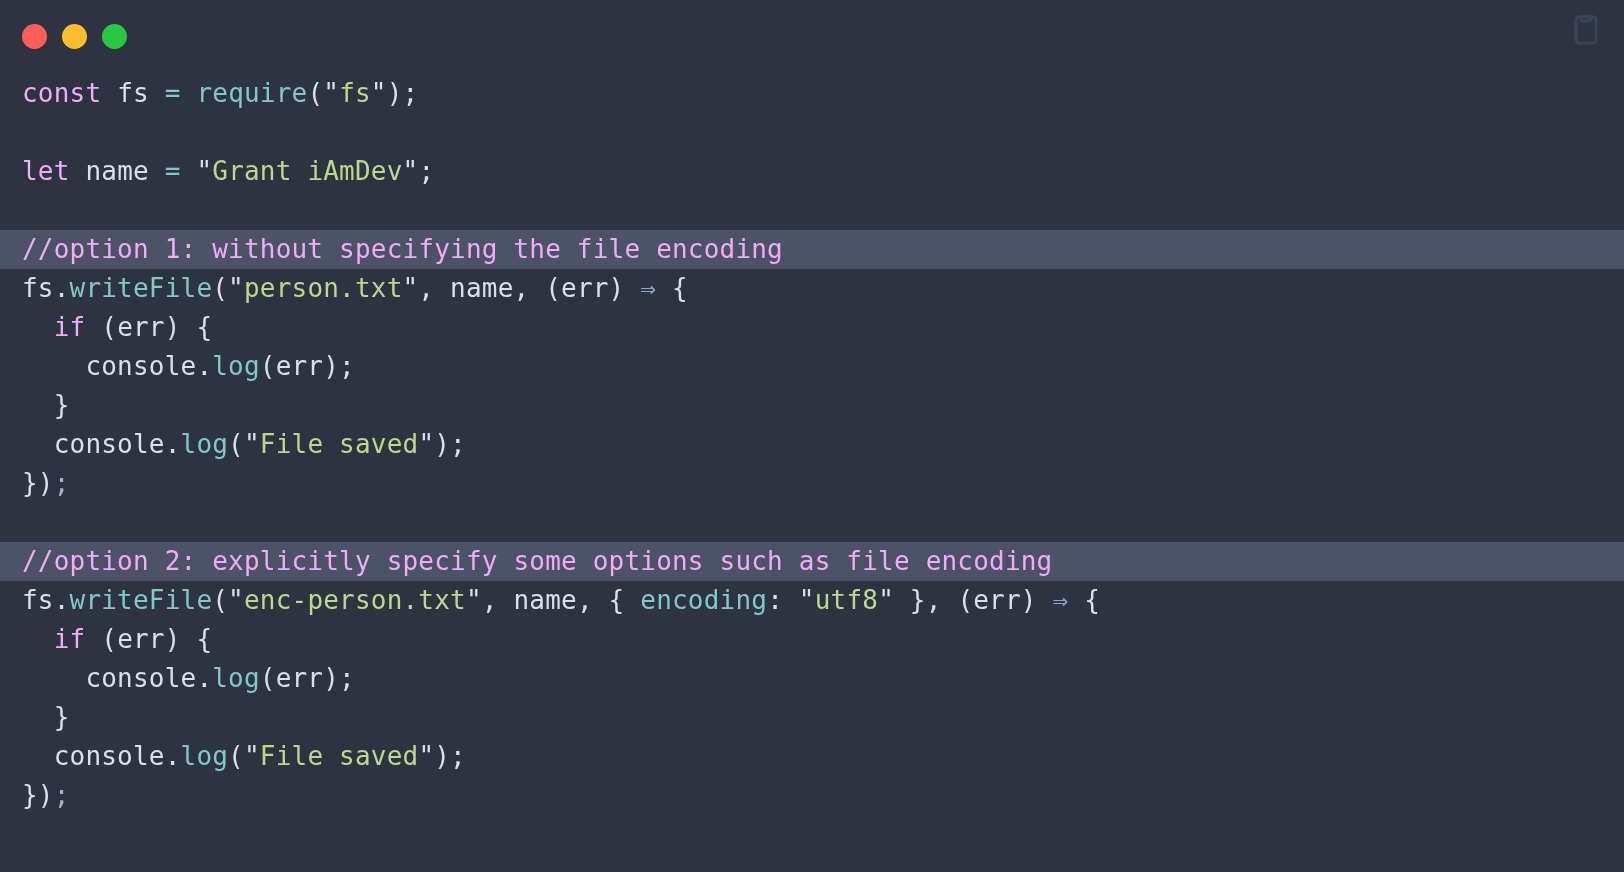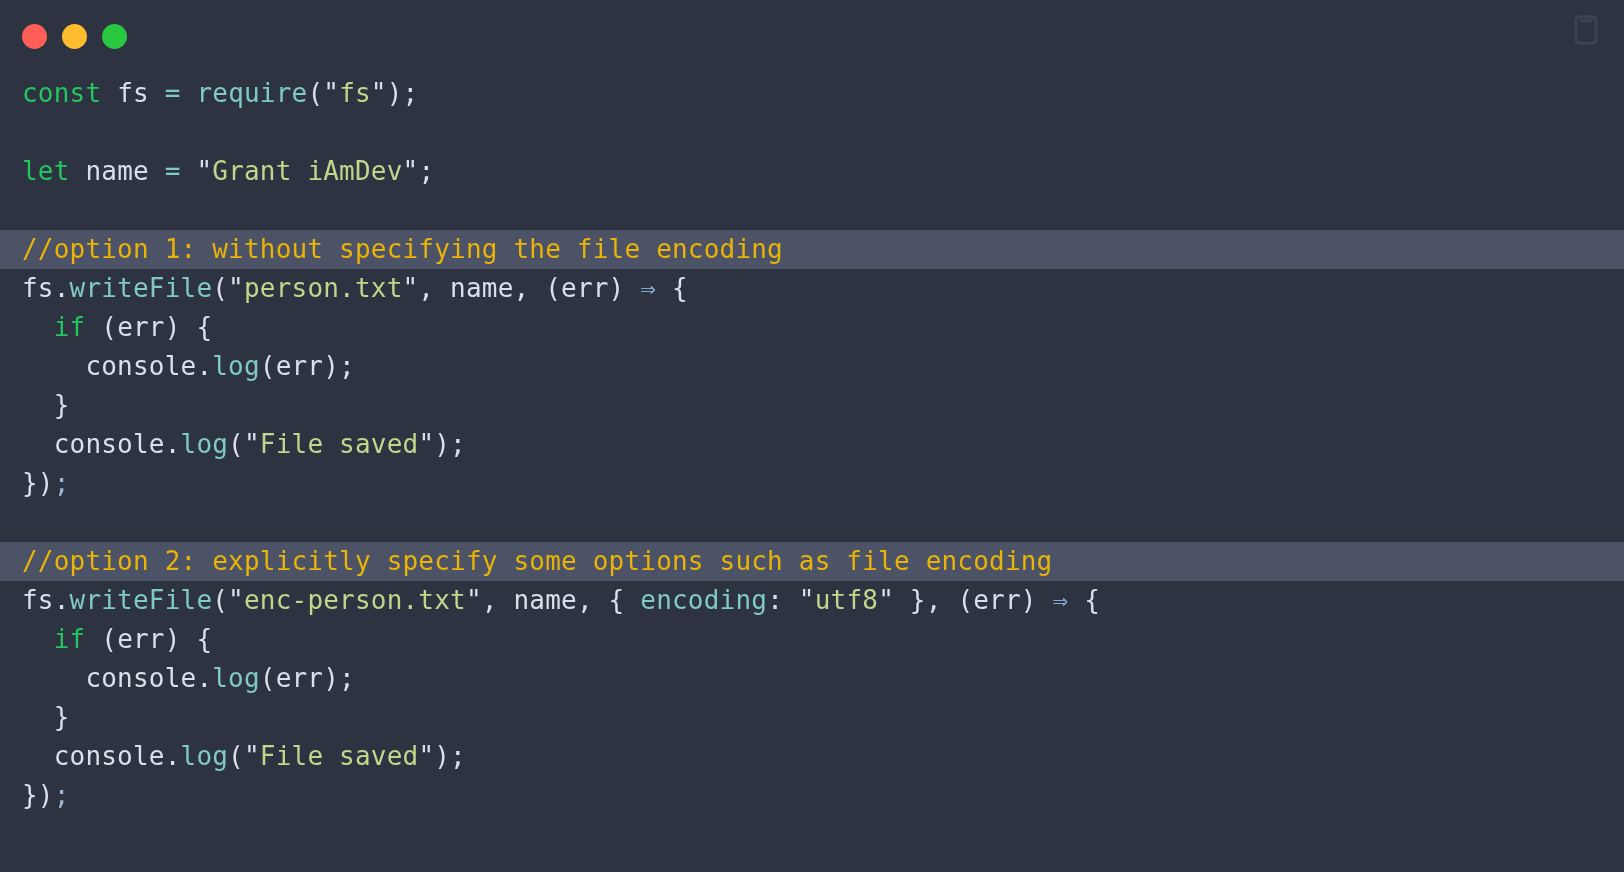--- a/index.html
+++ b/index.html
@@ -78,25 +78,25 @@
     color: #d6deeb;
   }
 
   .line.blank { color: transparent; }
 
   .line.comment-line {
     background: #4c5366;
   }
 
   
-  .kw   { color: #22c55e; }   
+  .kw   { color: #f0abfc; }   
   .fn   { color: #7fc9c7; }   
   .str  { color: #bfd78a; }   
   .pun  { color: #d9e0ea; }   
-  .cmt  { color: #eab308; }   
+  .cmt  { color: #f0abfc; }   
   .arw  { color: #85a7d3; }   
   .semi { color: #9fb6d4; }   
 </style>
 </head>
 <body>
 
 <div class="window">
 
   <div class="titlebar">
     <div class="traffic-lights">

